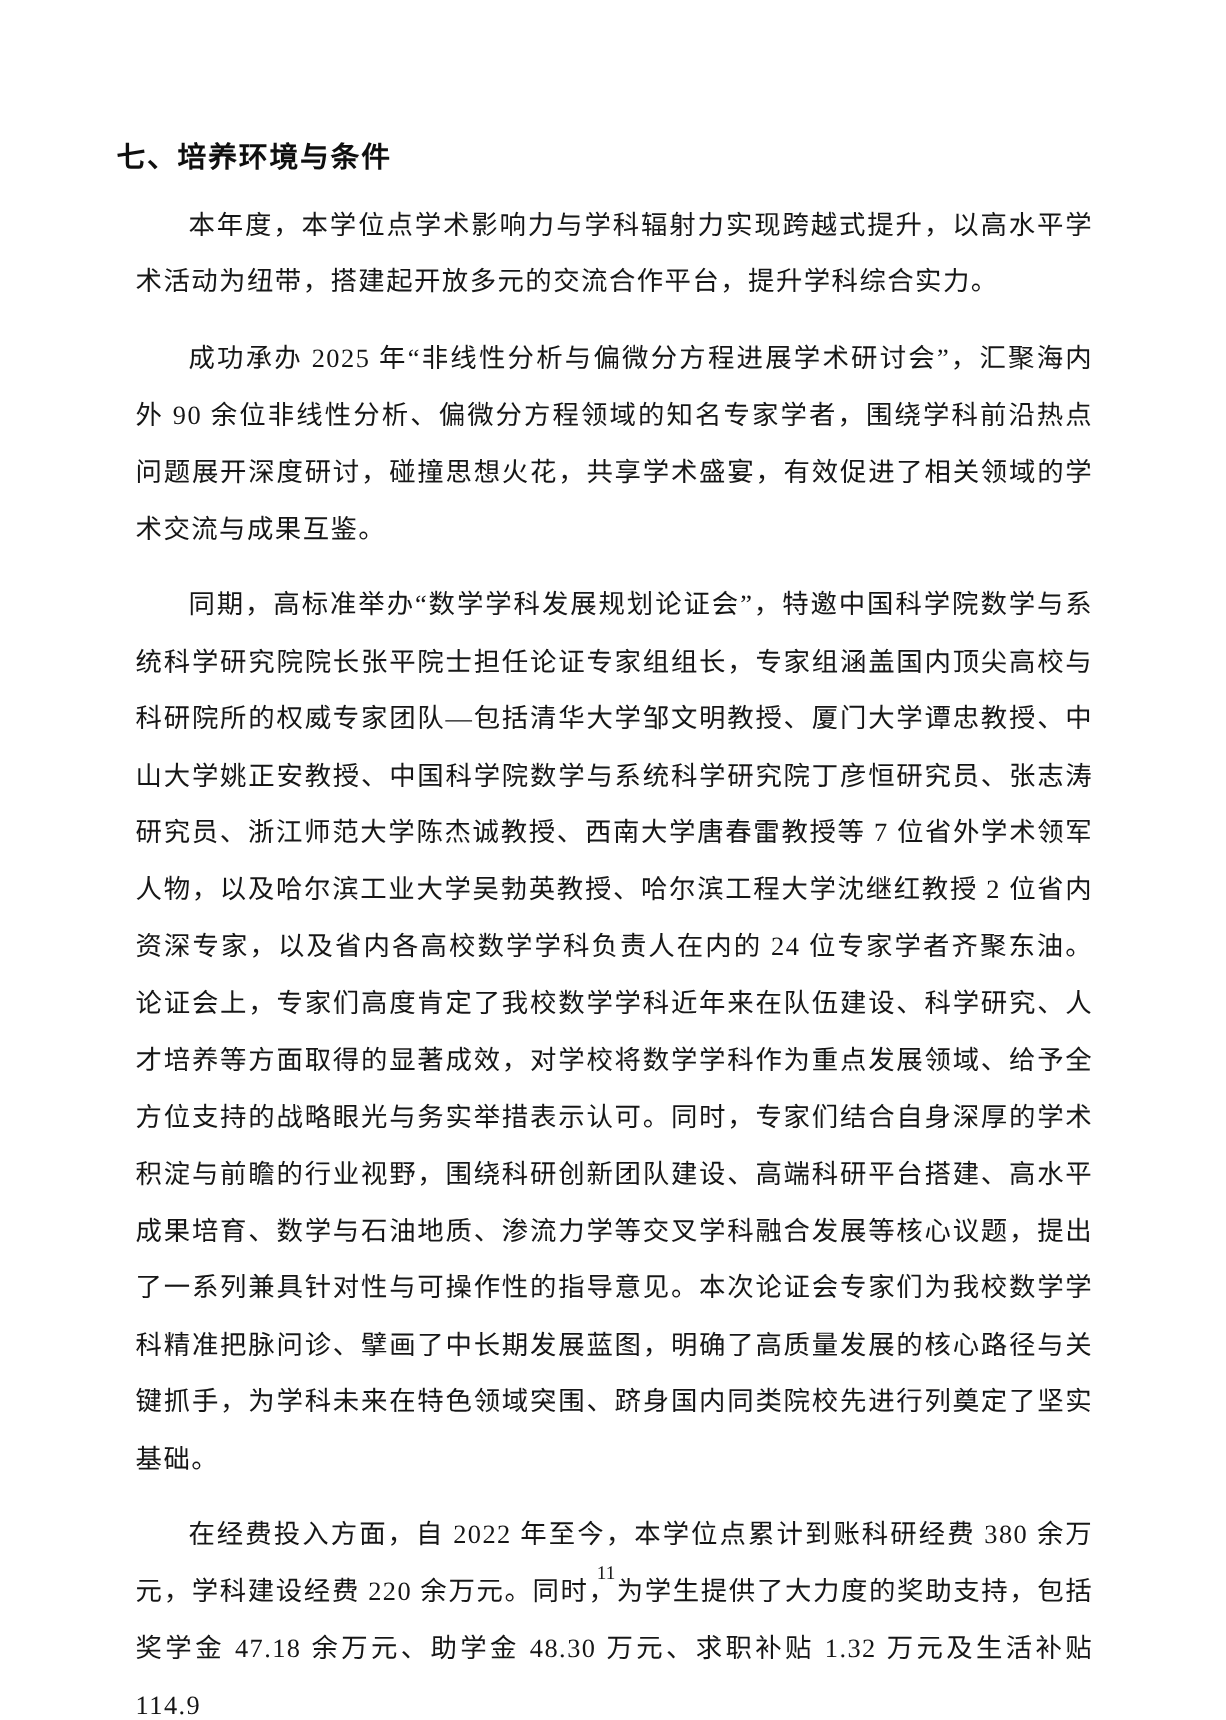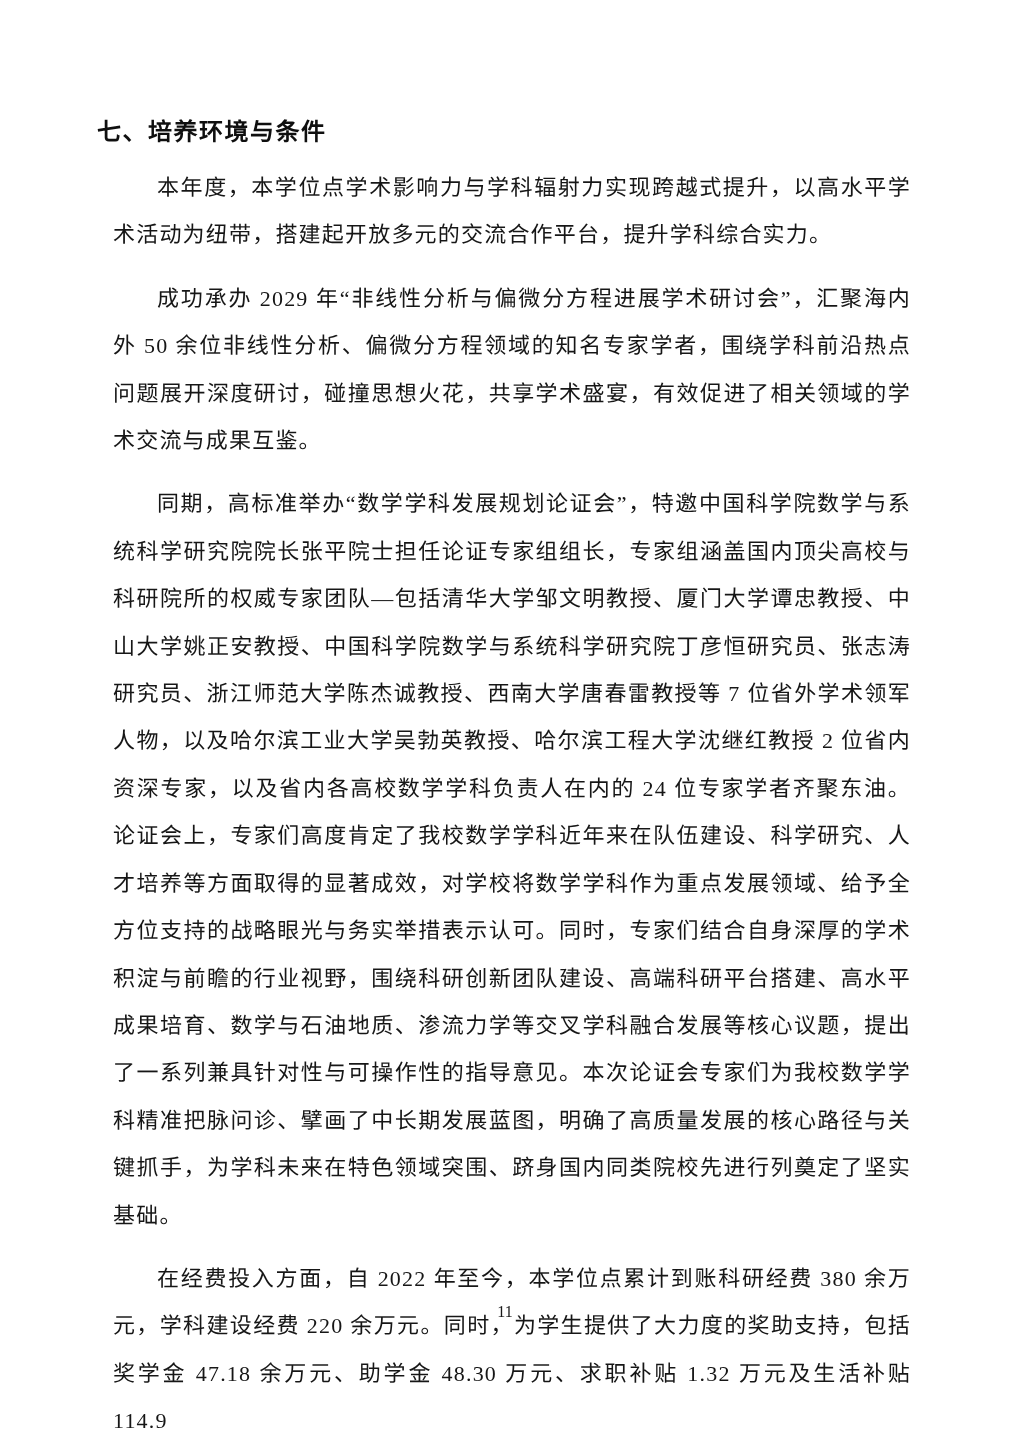--- a/index.html
+++ b/index.html
@@ -59,18 +59,18 @@
     color: #1a1a1a;
   }
 </style>
 </head>
 <body>
 
 <div class="page">
   <div class="page-content">
     <h1 class="section-heading">七、培养环境与条件</h1>
     <p class="body-para">本年度，本学位点学术影响力与学科辐射力实现跨越式提升，以高水平学术活动为纽带，搭建起开放多元的交流合作平台，提升学科综合实力。</p>
-    <p class="body-para">成功承办 2029 年“非线性分析与偏微分方程进展学术研讨会”，汇聚海内外 50 余位非线性分析、偏微分方程领域的知名专家学者，围绕学科前沿热点问题展开深度研讨，碰撞思想火花，共享学术盛宴，有效促进了相关领域的学术交流与成果互鉴。</p>
+    <p class="body-para">成功承办 2025 年“非线性分析与偏微分方程进展学术研讨会”，汇聚海内外 90 余位非线性分析、偏微分方程领域的知名专家学者，围绕学科前沿热点问题展开深度研讨，碰撞思想火花，共享学术盛宴，有效促进了相关领域的学术交流与成果互鉴。</p>
     <p class="body-para">同期，高标准举办“数学学科发展规划论证会”，特邀中国科学院数学与系统科学研究院院长张平院士担任论证专家组组长，专家组涵盖国内顶尖高校与科研院所的权威专家团队—包括清华大学邹文明教授、厦门大学谭忠教授、中山大学姚正安教授、中国科学院数学与系统科学研究院丁彦恒研究员、张志涛研究员、浙江师范大学陈杰诚教授、西南大学唐春雷教授等 7 位省外学术领军人物，以及哈尔滨工业大学吴勃英教授、哈尔滨工程大学沈继红教授 2 位省内资深专家，以及省内各高校数学学科负责人在内的 24 位专家学者齐聚东油。论证会上，专家们高度肯定了我校数学学科近年来在队伍建设、科学研究、人才培养等方面取得的显著成效，对学校将数学学科作为重点发展领域、给予全方位支持的战略眼光与务实举措表示认可。同时，专家们结合自身深厚的学术积淀与前瞻的行业视野，围绕科研创新团队建设、高端科研平台搭建、高水平成果培育、数学与石油地质、渗流力学等交叉学科融合发展等核心议题，提出了一系列兼具针对性与可操作性的指导意见。本次论证会专家们为我校数学学科精准把脉问诊、擘画了中长期发展蓝图，明确了高质量发展的核心路径与关键抓手，为学科未来在特色领域突围、跻身国内同类院校先进行列奠定了坚实基础。</p>
     <p class="body-para">在经费投入方面，自 2022 年至今，本学位点累计到账科研经费 380 余万元，学科建设经费 220 余万元。同时，为学生提供了大力度的奖助支持，包括奖学金 47.18 余万元、助学金 48.30 万元、求职补贴 1.32 万元及生活补贴 114.9</p>
   </div>
   <div class="page-number">11</div>
 </div>
 
 </body></html>

